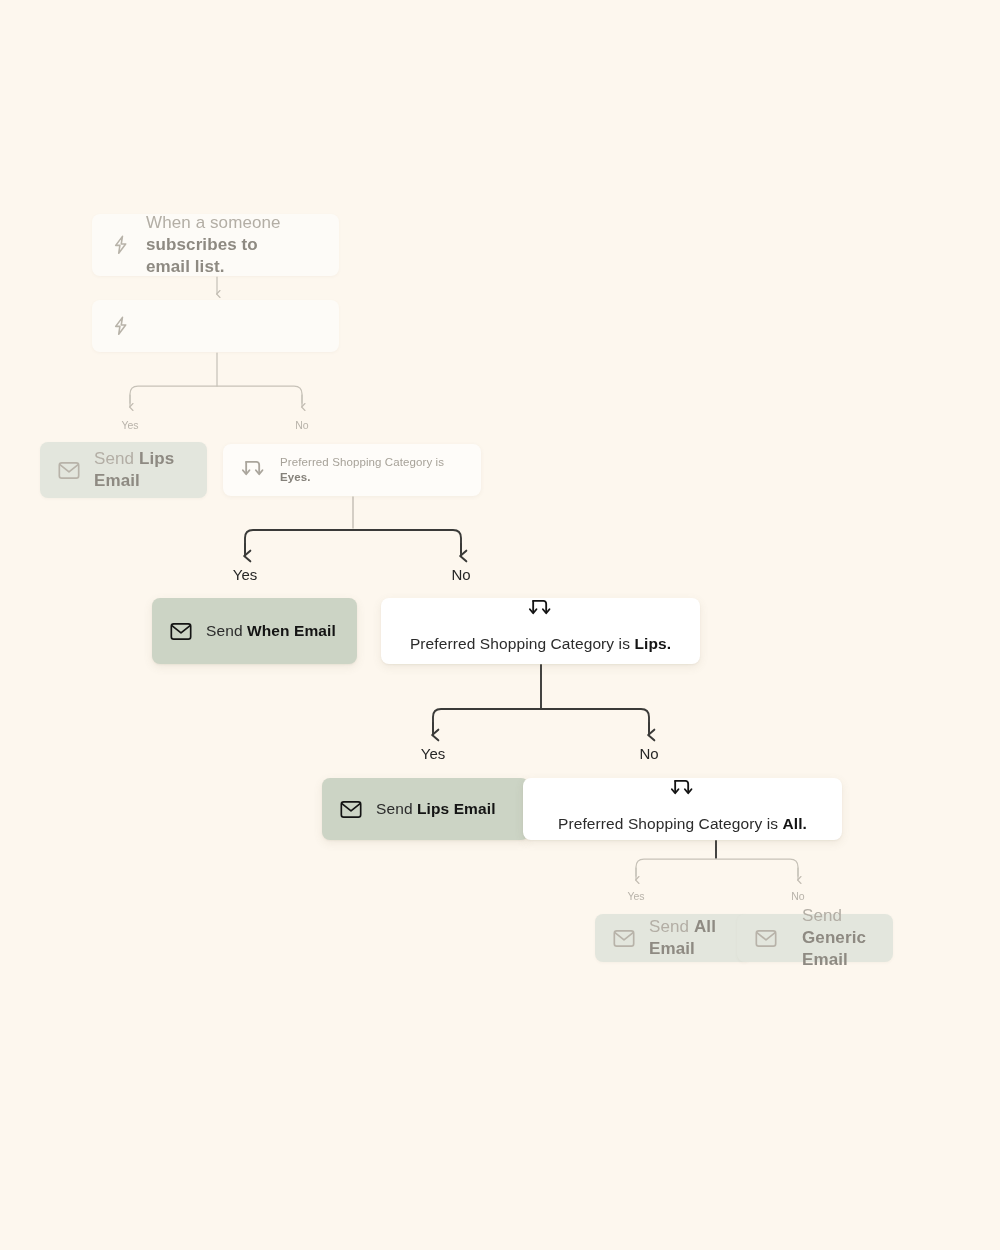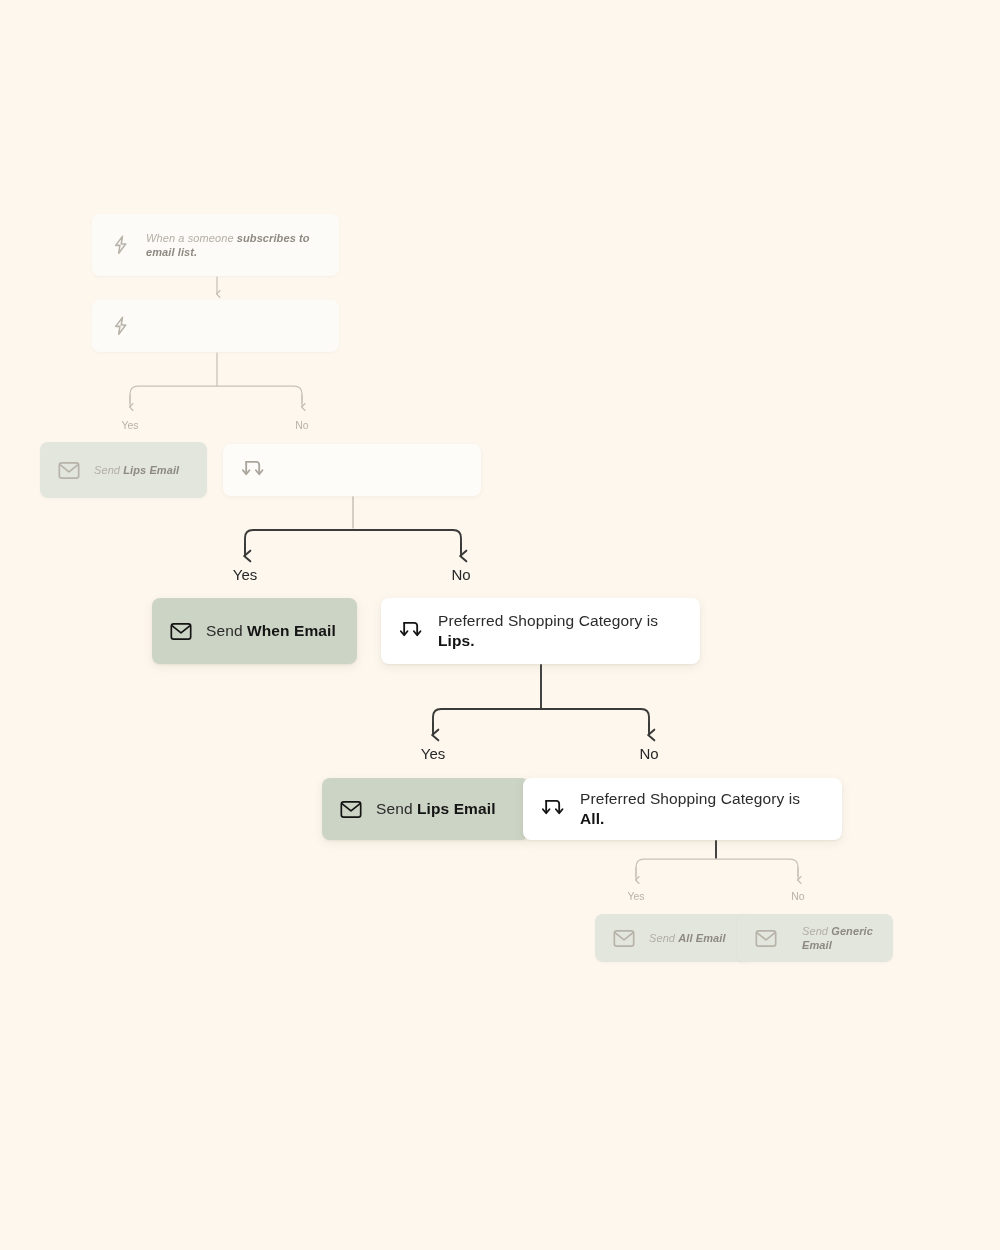--- a/index.html
+++ b/index.html
@@ -59,35 +59,36 @@
   
 
   .tier-dim.card-white {
     background: #fdfbf7;
     box-shadow: 0 1px 3px rgba(120,105,85,0.055);
   }
   .tier-dim.card-green {
     background: #e3e6dd;
     box-shadow: 0 1px 3px rgba(120,105,85,0.05);
   }
-  .tier-dim .lbl { color: #b3aea5; font-size: 11px; font-style: italic; }
+  .tier-dim .lbl { color: #b3aea5; font-size: 17px; }
   .tier-dim .lbl b { color: #8e8a82; }
   .tier-dim .ico svg { stroke: #b8b3a9; }
 
   .tier-dim2.card-white {
     background: #fefcf9;
     box-shadow: 0 1px 4px rgba(120,105,85,0.07);
   }
   .tier-dim2 .lbl { color: #a7a299; font-size: 11.5px; }
   .tier-dim2 .lbl b { color: #85817a; }
   .tier-dim2 .ico svg { stroke: #aaa59c; }
 
   .tier-focus.card-white {
     background: #ffffff;
     box-shadow: 0 3px 10px rgba(110,95,72,0.10), 0 1px 2px rgba(110,95,72,0.07);
+    flex-direction: column;
   }
   .tier-focus.card-green {
     background: #ccd4c5;
     box-shadow: 0 3px 10px rgba(110,95,72,0.10), 0 1px 2px rgba(110,95,72,0.07);
   }
   .tier-focus .lbl { color: #2b2b2b; font-size: 15.5px; }
   .tier-focus .lbl b { color: #141414; }
   .tier-focus .ico svg { stroke: #141414; }
 
   
@@ -165,20 +166,21 @@
       </div>
       <div class="node card-white tier-dim2" style="left: 223px; top: 444px; width: 258px; height: 52px;">
         <span class="ico">
           <svg width="25" height="22" viewBox="0 0 26 24" fill="none" stroke-width="2" stroke-linecap="round" stroke-linejoin="round">
             <path d="M5 3.2 V 15.2"></path>
             <path d="M5 3.2 H 16.2 A 3 3 0 0 1 19.2 6.2 V 15.2"></path>
             <path d="M1.4 12.3 L 5 16.6 L 8.6 12.3"></path>
             <path d="M15.6 12.3 L 19.2 16.6 L 22.8 12.3"></path>
           </svg>
         </span>
+        <span class="lbl">Preferred Shopping Category is <b>Eyes.</b></span>
       </div>
       <div class="node card-green tier-focus" style="left: 152px; top: 598px; width: 205px; height: 66px;">
         <span class="ico">
           <svg width="22" height="19" viewBox="0 0 24 21" fill="none" stroke-width="1.85" stroke-linecap="round" stroke-linejoin="round">
             <rect x="1.3" y="2" width="21.4" height="17" rx="2.6"></rect>
             <path d="M2.3 4.2 12 12.1l9.7-7.9"></path>
           </svg>
         </span>
         <span class="lbl">Send <b>When Email</b></span>
       </div>

